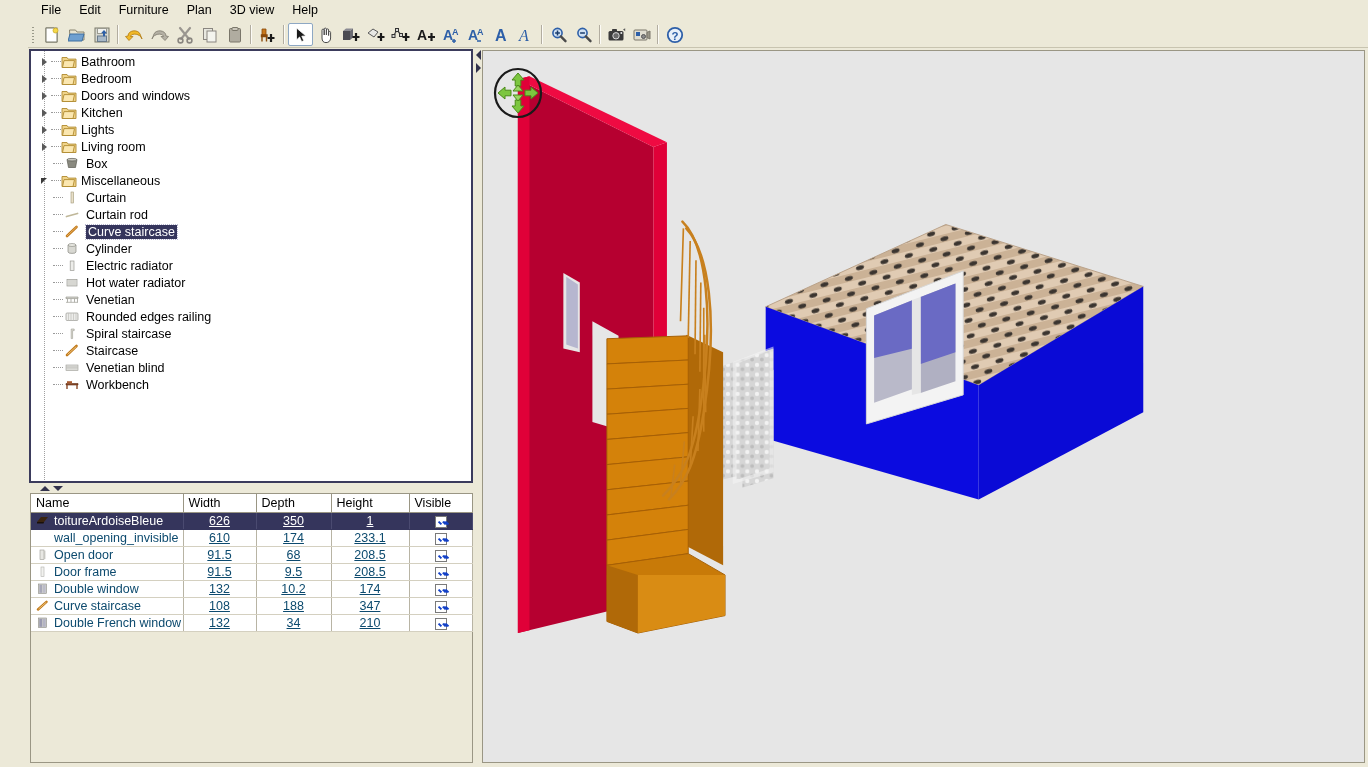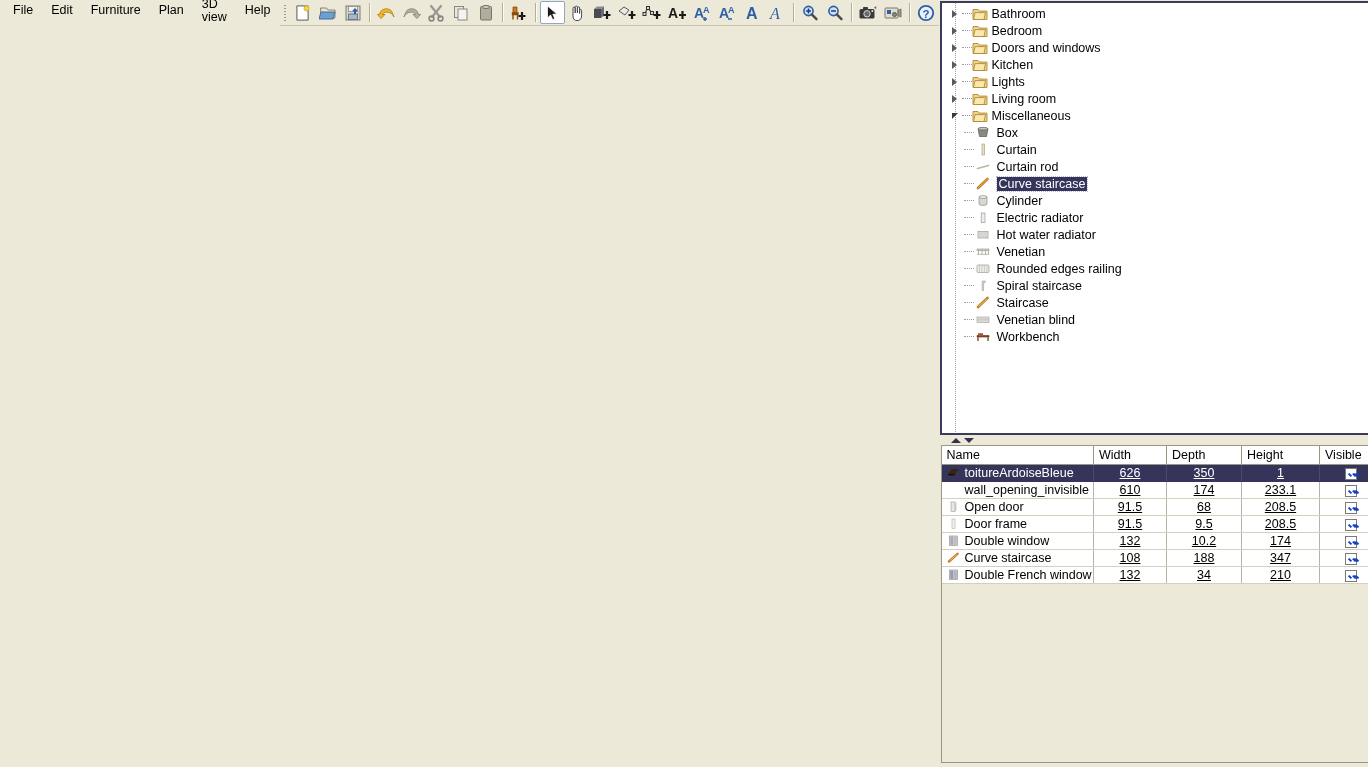--- a/index.html
+++ b/index.html
@@ -3,21 +3,21 @@
 <meta charset="utf-8">
 <style>
   * { box-sizing: border-box; margin: 0; padding: 0; }
   html, body {
     width: 1368px; height: 767px;
     font-family: "Liberation Sans", sans-serif;
     font-size: 12px;
     background: #ece9d8;
     overflow: hidden;
   }
-  .app { width: 1368px; height: 767px; display: flex; background: #ece9d8; }
+  .app { width: 1368px; height: 767px; display: flex; flex-direction: column; background: #ece9d8; padding-left: 28px; }
 
   
   .menubar { height: 22px; background: #ece9d8; display: flex; align-items: center; padding-left: 4px; flex: 0 0 22px; }
   .menu-item { padding: 3px 9px 4px 9px; font-size: 12.5px; color: #000; cursor: default; line-height: 13px; }
 
   
   .toolbar { height: 26px; background: #ece9d8; display: flex; align-items: center; padding-left: 2px;
              border-bottom: 1px solid #c8c4b0; flex: 0 0 26px; }
   .tb-grip { width: 7px; height: 20px; margin-right: 2px; position: relative; }
   .tb-grip::before { content: ""; position: absolute; left: 2px; top: 2px; width: 2px; height: 16px;
@@ -59,21 +59,21 @@
   
   .tablewrap { flex: 1 1 auto; min-height: 0; padding: 0 1px 4px 2px; }
   .ftable-outer { height: 100%; background: #ece9d8; border: 1px solid #9a9684; display: flex; flex-direction: column; gap: 31px; }
   table.ftable { width: 441px; border-collapse: collapse; table-layout: fixed; background: #fff; }
   table.ftable th {
     background: #fff; border-right: 1px solid #9a9684; border-bottom: 1px solid #9a9684;
     font-weight: normal; font-size: 12.5px; text-align: left; padding: 2px 5px; height: 17px; color: #000;
   }
   table.ftable td {
     border-right: 1px solid #b8b4a4; border-bottom: 1px solid #d4d0c0;
-    font-size: 12.5px; padding: 1px 5px; height: 17px; color: #000000; overflow: hidden; white-space: nowrap;
+    font-size: 12.5px; padding: 1px 5px; height: 17px; color: #0c4a6e; overflow: hidden; white-space: nowrap;
   }
   table.ftable td.num { text-align: center; text-decoration: underline; }
   table.ftable td.chk { text-align: center; padding: 0; }
   tr.row-sel td { background: #35355c; color: #fff; border-bottom-color: #35355c; border-right-color: #4a4a70; }
   .namecell { display: flex; align-items: center; gap: 5px; }
   .mini { width: 13px; height: 13px; flex: 0 0 13px; }
   .cbx { display: inline-block; width: 12px; height: 12px; border: 1px solid #7a7a7a; background: #fff; position: relative; vertical-align: middle; }
   .cbx::after { content: ""; position: absolute; left: 2px; top: 5px; width: 4px; height: 2px; background: #1341c8;
      transform: rotate(45deg); box-shadow: 3px -3px 0 0 #1341c8, 4px -4px 0 0 #1341c8, 5px -5px 0 0 #1341c8; }
   .fill-below { flex: 1 1 auto; background: #ece9d8; }
@@ -373,43 +373,43 @@
               <span class="tdash"></span>
               <span class="folder">
                   <svg width="16" height="14" viewBox="0 0 16 14">
                     <path d="M1 2.5h5l1.2 1.6H15v8.4H1z" fill="#f0d48a" stroke="#b08a30" stroke-width=".9"></path>
                     <path d="M3 5.6h10.5L12 12.5H1.5z" fill="#fbe7b0" stroke="#b08a30" stroke-width=".9"></path>
                   </svg>
                 </span>
               <span class="tlabel">Living room</span>
             </div>
 
+            <div class="tnode leaf">
+              <span class="tdash"></span>
+              <span class="leaficon">
+                  <svg width="14" height="13" viewBox="0 0 14 13">
+                    <path d="M2 2.5 h10 l-1.5 8 h-7z" fill="#8a8a80" stroke="#5a5a52" stroke-width=".7"></path>
+                    <ellipse cx="7" cy="2.7" rx="5" ry="1.3" fill="#c8c8c0" stroke="#5a5a52" stroke-width=".7"></ellipse>
+                  </svg>
+                </span>
+              <span class="tlabel">Box</span>
+            </div>
+
             <div class="tnode">
               <span class="twist">
                   <span class="tri-open"></span>
                 </span>
               <span class="tdash"></span>
               <span class="folder">
                   <svg width="16" height="14" viewBox="0 0 16 14">
                     <path d="M1 2.5h5l1.2 1.6H15v8.4H1z" fill="#f0d48a" stroke="#b08a30" stroke-width=".9"></path>
                     <path d="M3 5.6h10.5L12 12.5H1.5z" fill="#fbe7b0" stroke="#b08a30" stroke-width=".9"></path>
                   </svg>
                 </span>
               <span class="tlabel">Miscellaneous</span>
-            </div>
-
-            <div class="tnode leaf">
-              <span class="tdash"></span>
-              <span class="leaficon">
-                  <svg width="14" height="13" viewBox="0 0 14 13">
-                    <path d="M2 2.5 h10 l-1.5 8 h-7z" fill="#8a8a80" stroke="#5a5a52" stroke-width=".7"></path>
-                    <ellipse cx="7" cy="2.7" rx="5" ry="1.3" fill="#c8c8c0" stroke="#5a5a52" stroke-width=".7"></ellipse>
-                  </svg>
-                </span>
-              <span class="tlabel">Box</span>
             </div>
 
             <div class="tnode leaf">
               <span class="tdash"></span>
               <span class="leaficon">
                   <svg width="14" height="13" viewBox="0 0 14 13">
                     <rect x="6" y="1" width="2.6" height="11" fill="#e8dfc8" stroke="#a09878" stroke-width=".6"></rect>
                   </svg>
                 </span>
               <span class="tlabel">Curtain</span>

